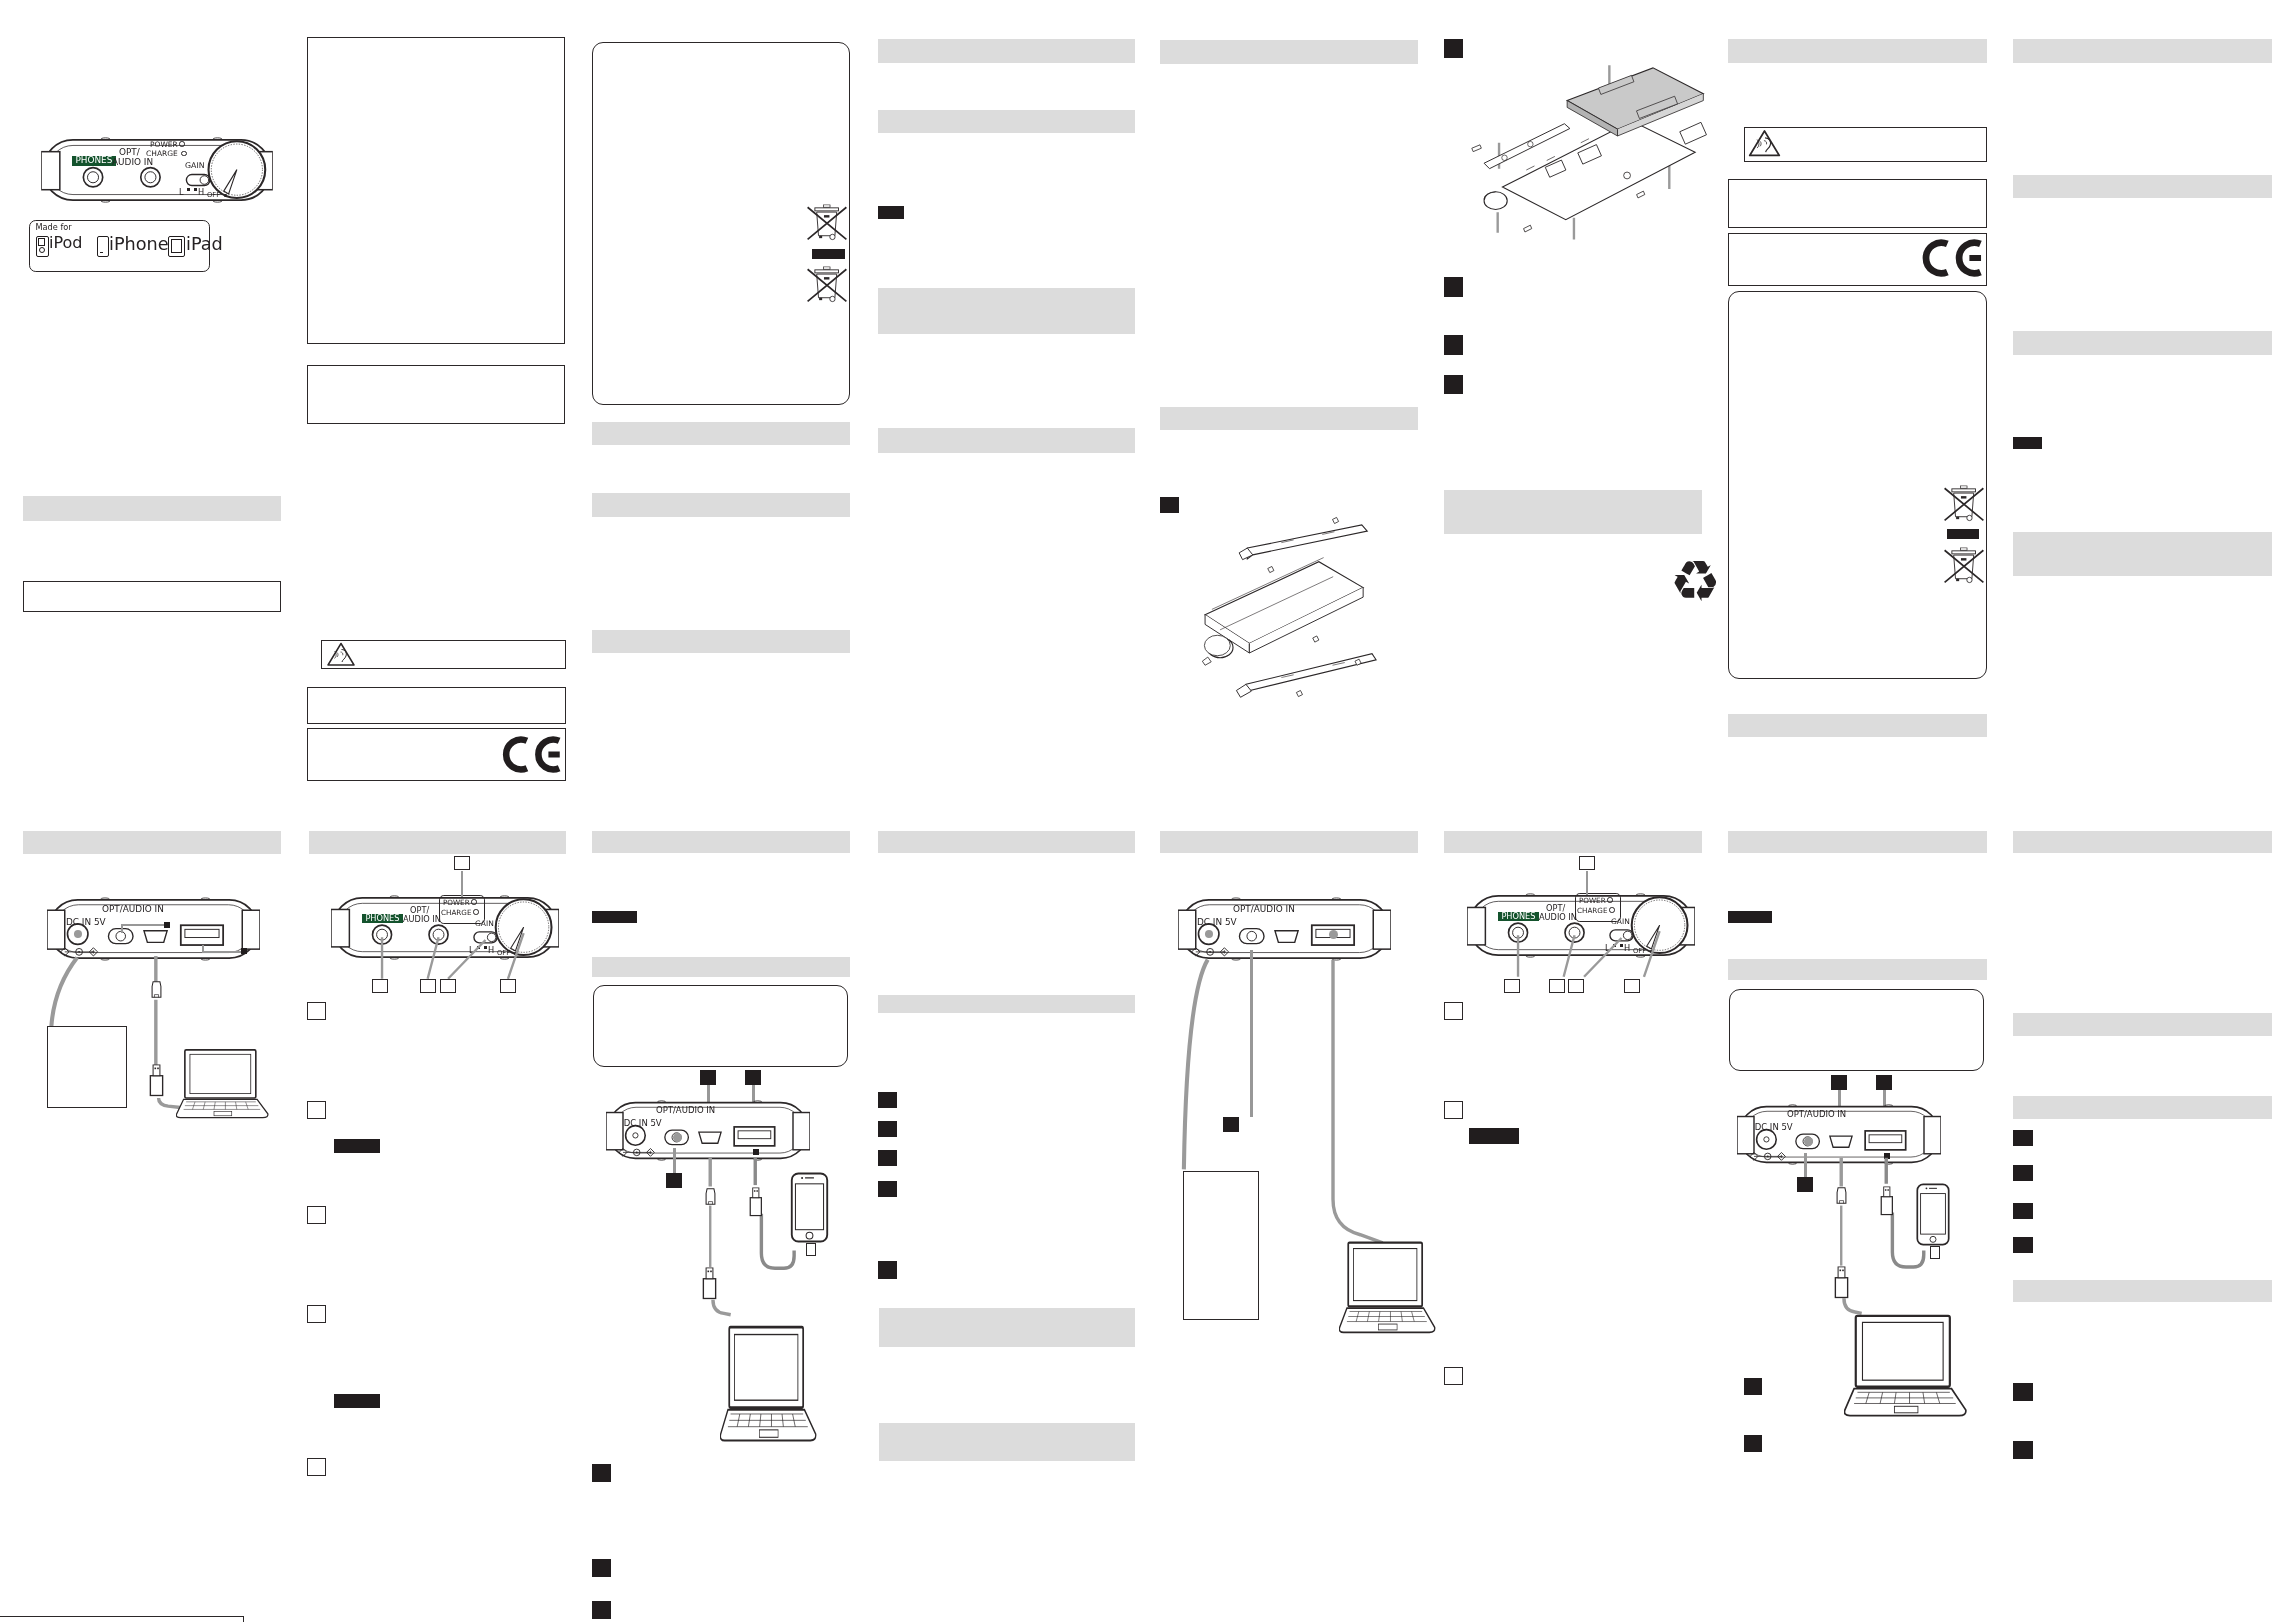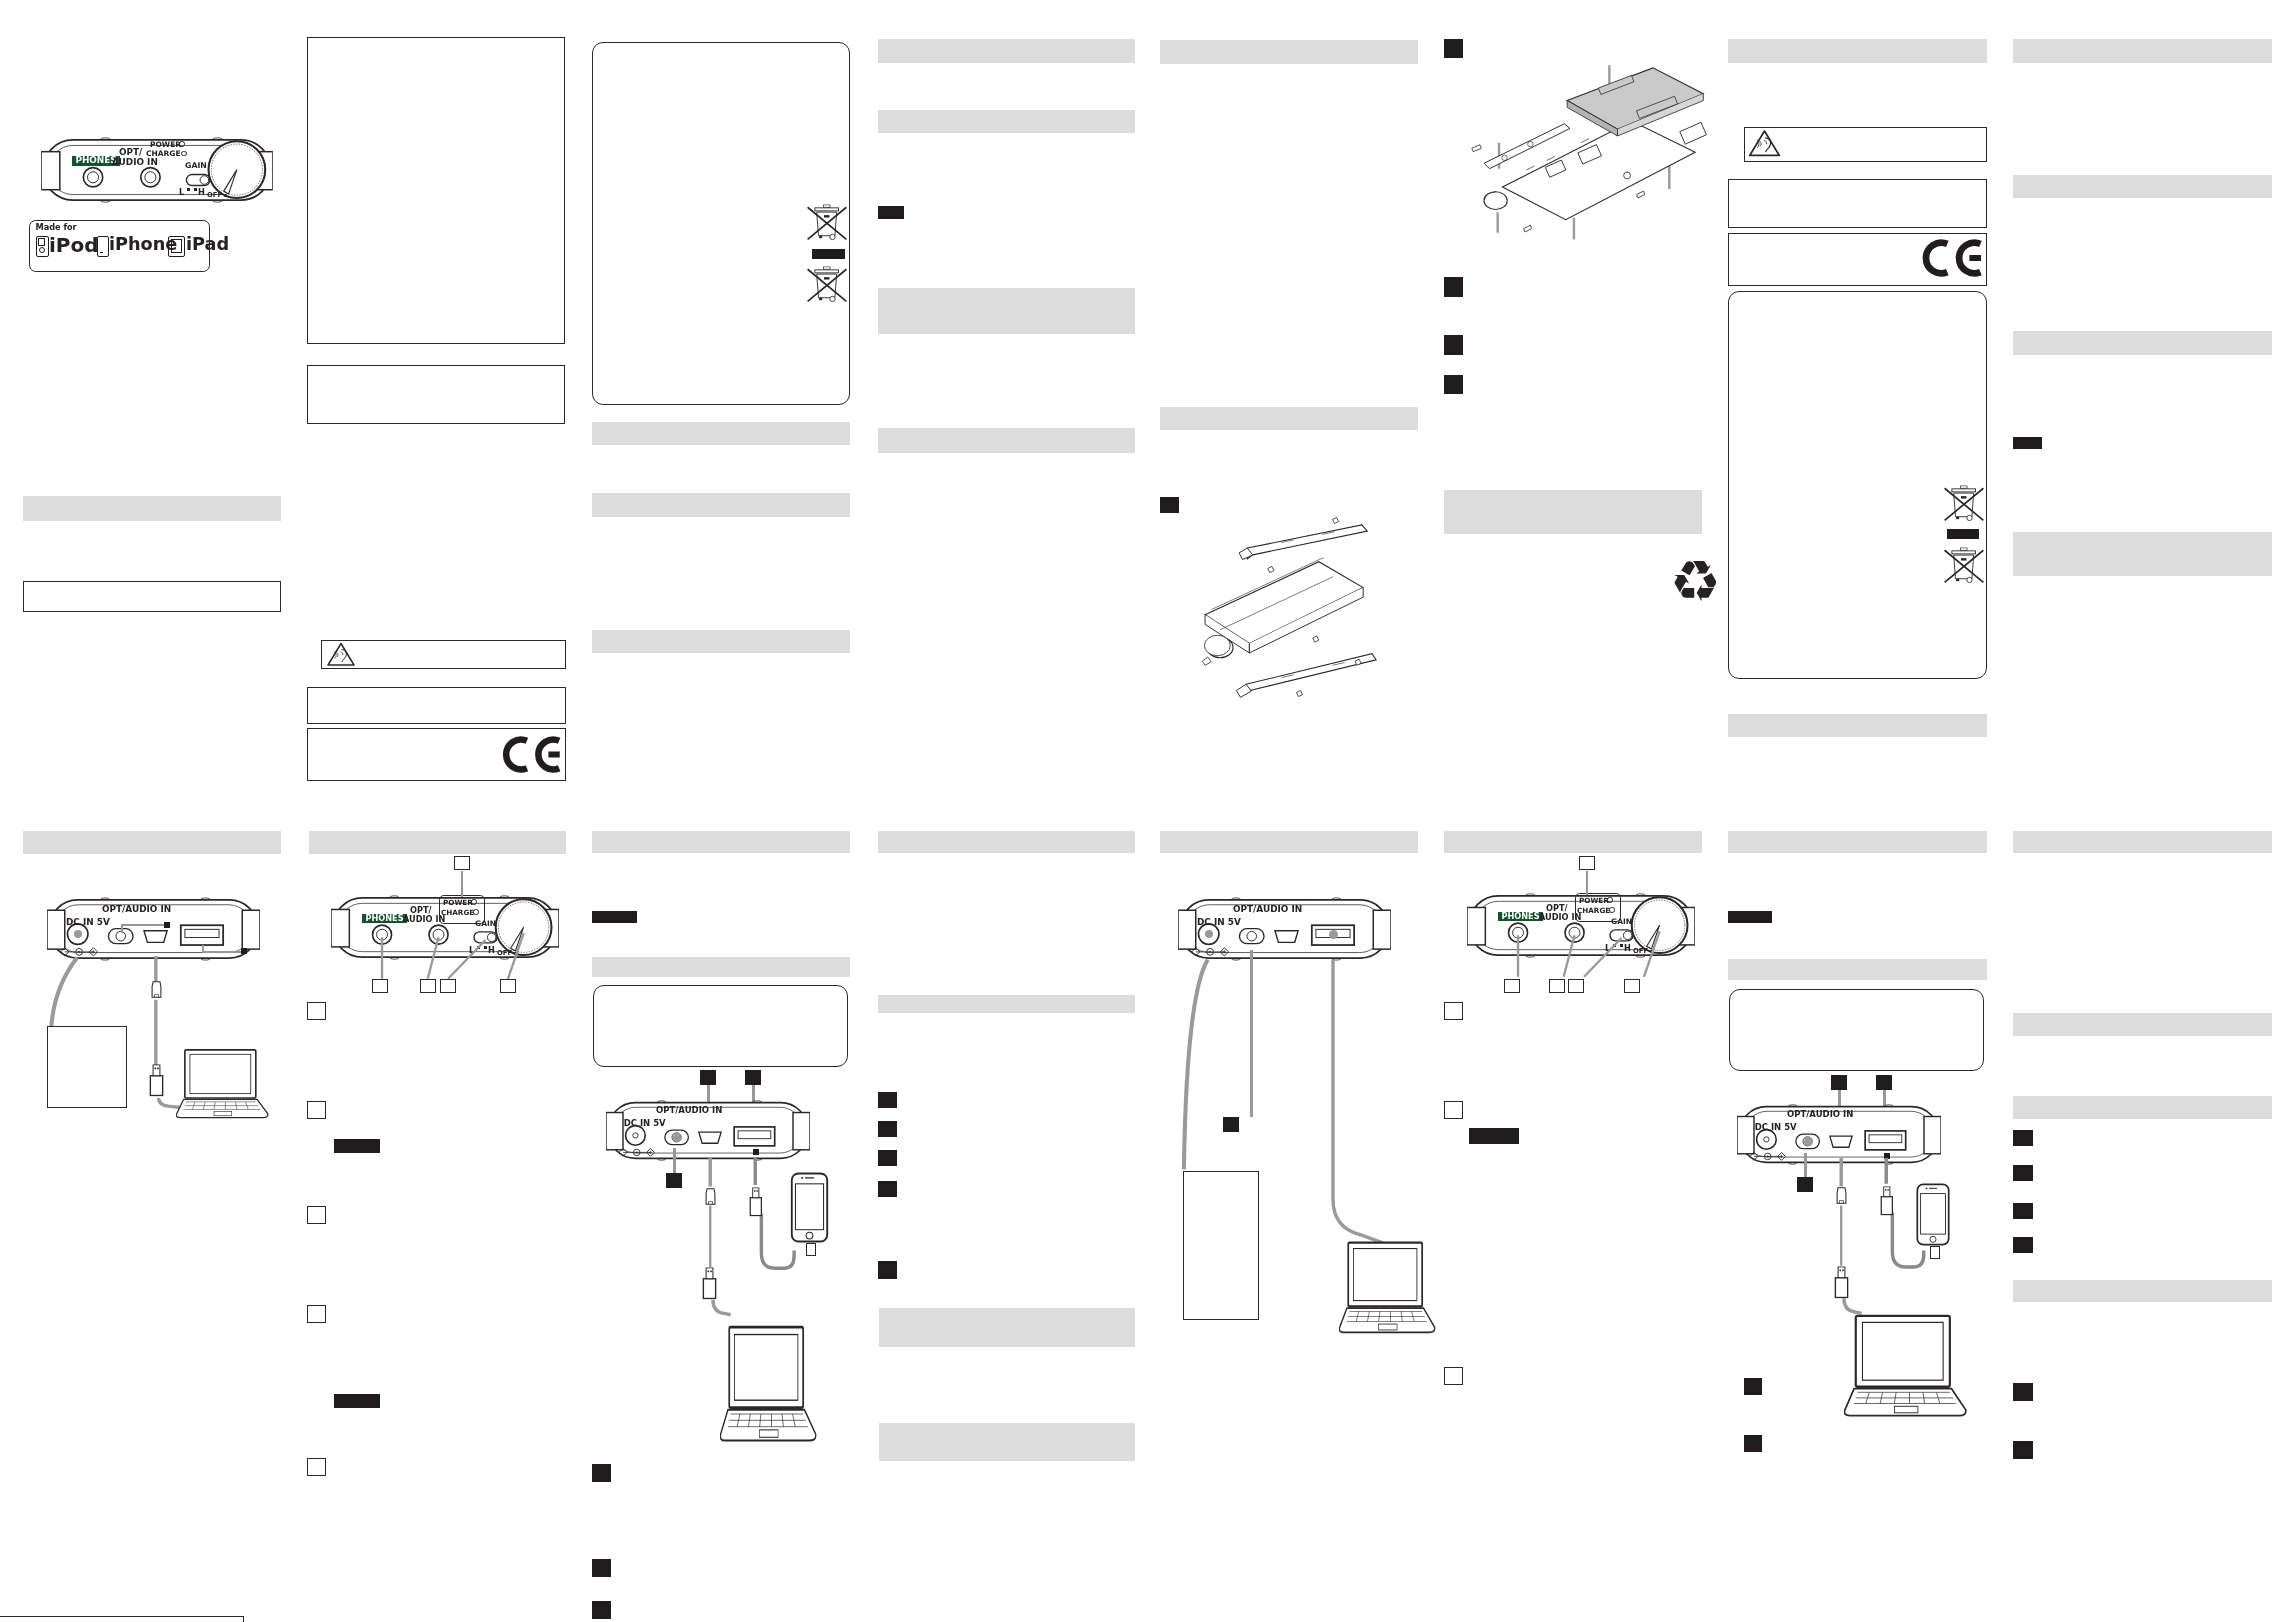--- a/index.html
+++ b/index.html
@@ -9,21 +9,21 @@
   .bar{position:absolute;background:#dcdcdc;}
   .bbar{position:absolute;background:#211d1e;}
   .box{position:absolute;border:1.4px solid #2c2829;background:#fff;box-sizing:border-box;}
   .rbox{position:absolute;border:1.4px solid #2c2829;border-radius:11px;background:#fff;box-sizing:border-box;}
   .sq{position:absolute;width:19px;height:18.4px;border:1.4px solid #2c2829;background:#fff;box-sizing:border-box;}
   .bsq{position:absolute;width:19px;height:16.4px;background:#211d1e;}
   .co{position:absolute;width:15.7px;height:14.3px;border:1.4px solid #2c2829;background:#fff;box-sizing:border-box;}
   .cob{position:absolute;width:16.4px;height:15px;background:#211d1e;}
   .mk{position:absolute;width:6.1px;height:6.1px;background:#211d1e;}
   .dot{position:absolute;border-radius:50%;background:#9a9a9a;}
-  .lbl{position:absolute;font-weight:bold;color:#262223;white-space:pre;line-height:1.05;}
+  .lbl{position:absolute;font-weight:normal;color:#262223;white-space:pre;line-height:1.05;}
   .inv{background:#14532d;color:#fff;padding:0.7px 3.4px;}
   .led{position:absolute;width:5.5px;height:5.5px;border:1.1px solid #262223;border-radius:50%;box-sizing:border-box;}
   .minisq{position:absolute;width:2.7px;height:2.7px;background:#262223;}
   .dev{position:absolute;}
   .cline{position:absolute;background:#989898;}
   svg{display:block;}
 </style>
 </head>
 <body>
 
@@ -184,21 +184,21 @@
   <span class="lbl" style="left:166px;top:59px;font-size:6.8px">OFF</span>
   <span class="minisq" style="left:183px;top:61px;border-radius:50%"></span>
 </div>
 
 <div class="rbox" style="left:29px;top:220px;width:181px;height:52px;border-width:1.7px;border-radius:6.8px">
   <span class="lbl" style="left:5.5px;top:2px;font-size:8.2px">Made for</span>
   <span class="abs" style="left:5.5px;top:15px;width:11px;height:19px;border:1.5px solid #211d1e;border-radius:2px">
     <span class="abs" style="left:1.4px;top:1.4px;width:5.5px;height:5.5px;border:1px solid #211d1e"></span>
     <span class="abs" style="left:2px;top:9.5px;width:4.8px;height:4.8px;border:1px solid #211d1e;border-radius:50%"></span>
   </span>
-  <span class="lbl" style="left:19px;top:13.6px;font-size:20px">iPod</span>
+  <span class="lbl" style="left:19px;top:13.6px;font-size:16px">iPod</span>
   <span class="abs" style="left:67px;top:15px;width:9.5px;height:19px;border:1.5px solid #211d1e;border-radius:2px">
     <span class="abs" style="left:2px;top:15px;width:3.4px;height:1.4px;background:#211d1e"></span>
   </span>
   <span class="lbl" style="left:79px;top:13.6px;font-size:17.7px">iPhone</span>
   <span class="abs" style="left:138px;top:15px;width:15px;height:19px;border:1.5px solid #211d1e;border-radius:2px">
     <span class="abs" style="left:2px;top:2px;width:8.9px;height:12.3px;border:0.9px solid #211d1e"></span>
   </span>
   <span class="lbl" style="left:156px;top:13.6px;font-size:17.7px">iPad</span>
 </div>
 

